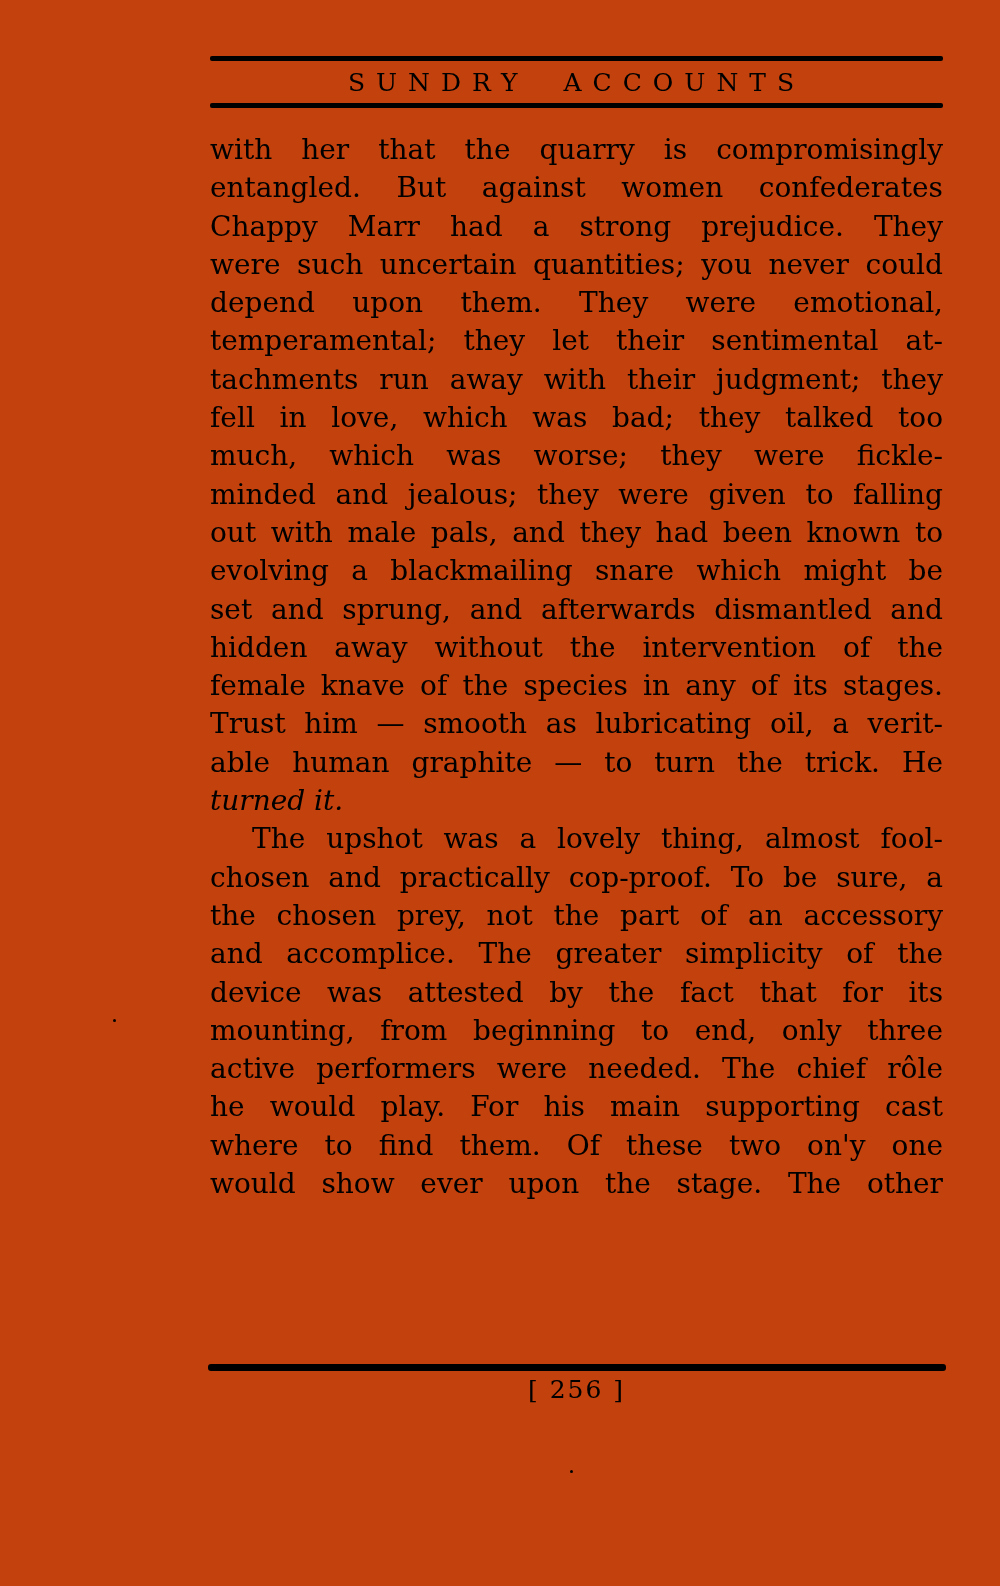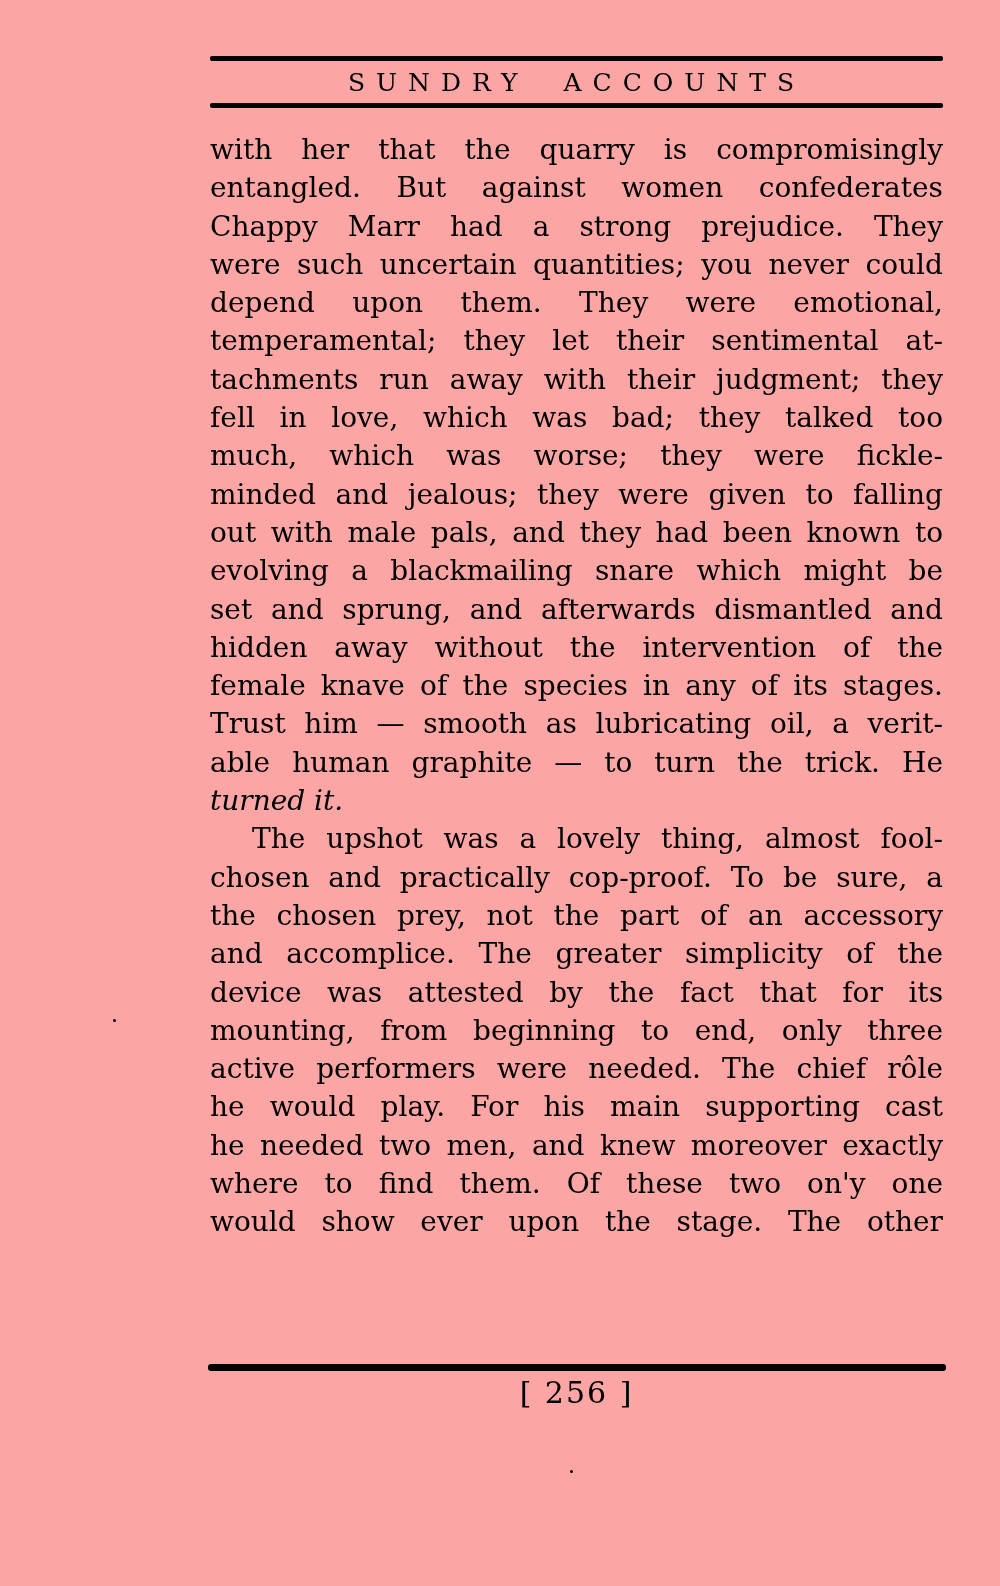--- a/index.html
+++ b/index.html
@@ -4,21 +4,21 @@
 <style>
   html, body {
     margin: 0;
     padding: 0;
     background: #ffffff;
   }
   .page {
     position: relative;
     width: 1000px;
     height: 1586px;
-    background: #fca5a5;
+    background: #c2410c;
     color: #000000;
     font-family: "DejaVu Serif", "Liberation Serif", serif;
     overflow: hidden;
   }
   
   .running-header {
     position: absolute;
     top: 56px;
     left: 210px;
     width: 733px;
@@ -70,21 +70,21 @@
     height: 7px;
     background: #000000;
     border-radius: 3px;
   }
   .page-number {
     position: absolute;
     top: 1375px;
     left: 210px;
     width: 733px;
     text-align: center;
-    font-size: 30px;
+    font-size: 25px;
     letter-spacing: 2px;
   }
   
   .speck {
     position: absolute;
     background: #000000;
     border-radius: 50%;
   }
   .speck-1 { left: 113px; top: 1019px; width: 3px; height: 3px; }
   .speck-2 { left: 570px; top: 1470px; width: 3px; height: 3px; }
@@ -123,21 +123,20 @@
     </div>
     <div>
       <div class="line indent-first">The upshot was a lovely thing, almost fool-</div>
       <div class="line">chosen and practically cop-proof. To be sure, a</div>
       <div class="line">the chosen prey, not the part of an accessory</div>
       <div class="line">and accomplice. The greater simplicity of the</div>
       <div class="line">device was attested by the fact that for its</div>
       <div class="line">mounting, from beginning to end, only three</div>
       <div class="line">active performers were needed. The chief rôle</div>
       <div class="line">he would play. For his main supporting cast</div>
-      <div class="line">he needed two men, and knew moreover exactly</div>
       <div class="line">where to find them. Of these two on'y one</div>
       <div class="line">would show ever upon the stage. The other</div>
     </div>
   </div>
 
   <div class="footer-rule"></div>
   <div class="page-number">[ 256 ]</div>
 
   <div class="speck speck-1"></div>
   <div class="speck speck-2"></div>

